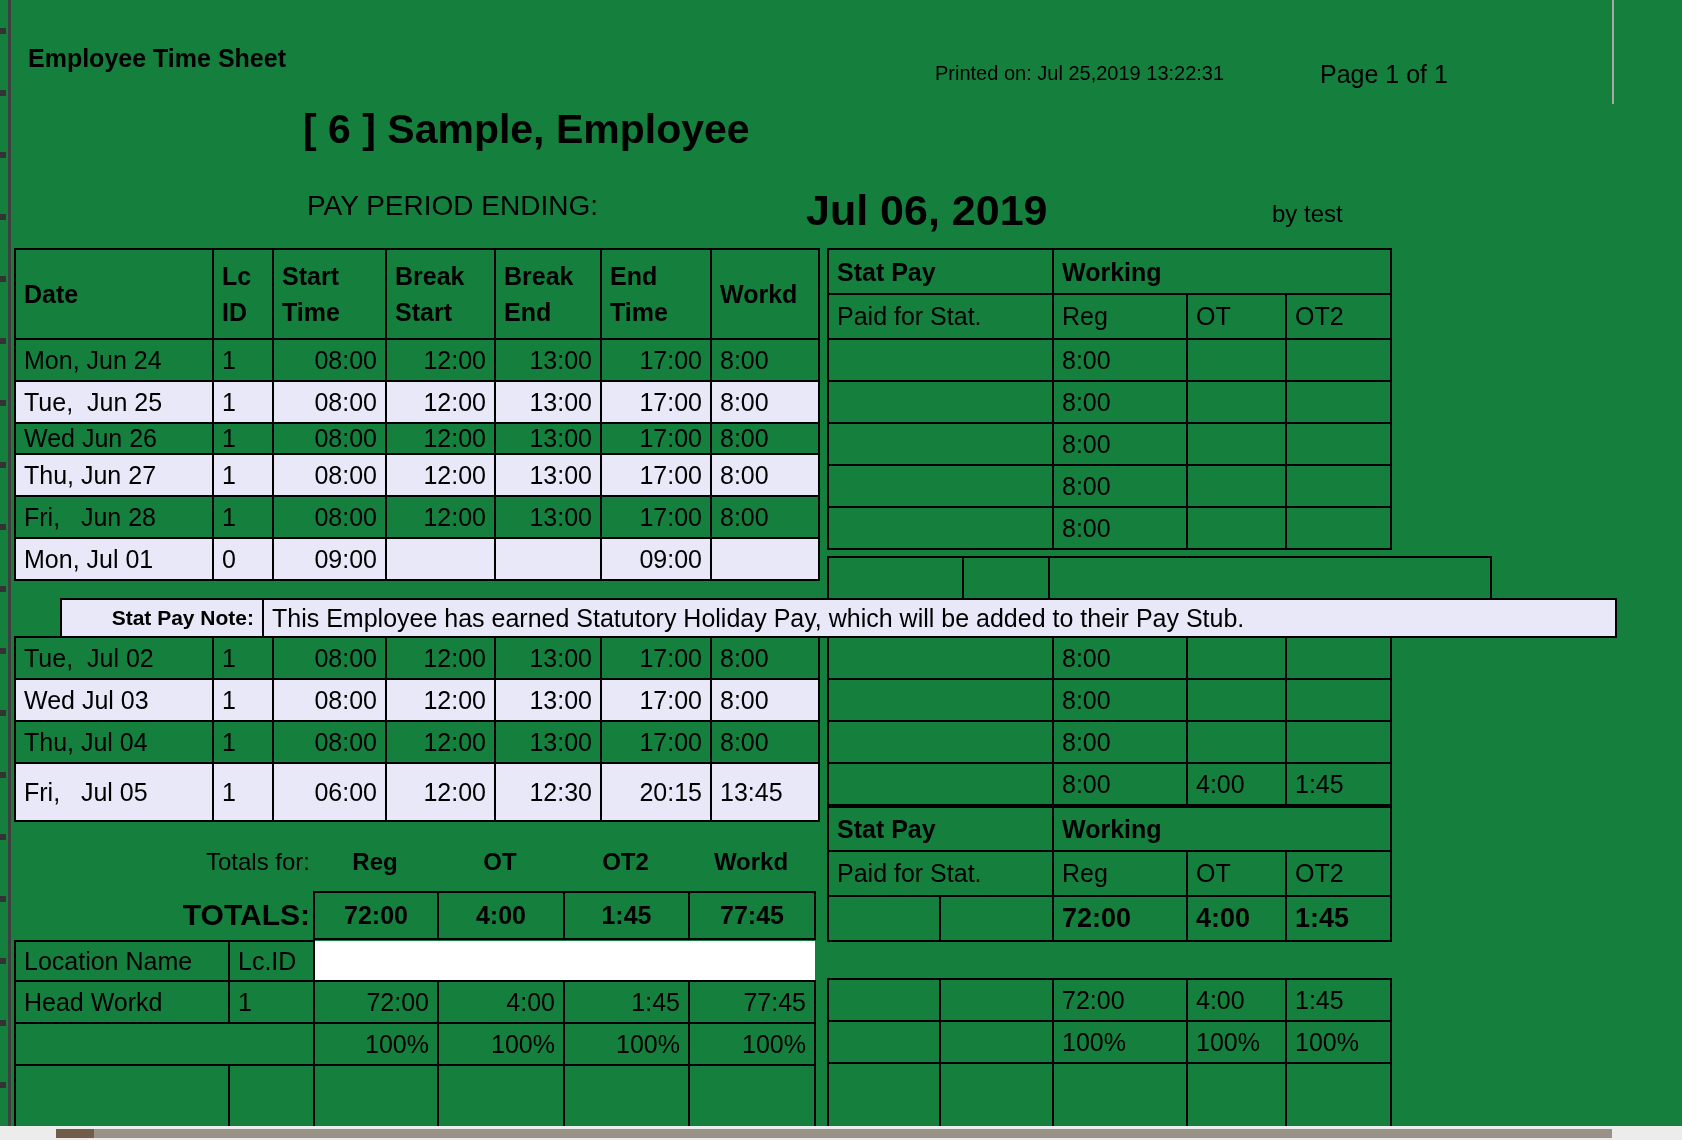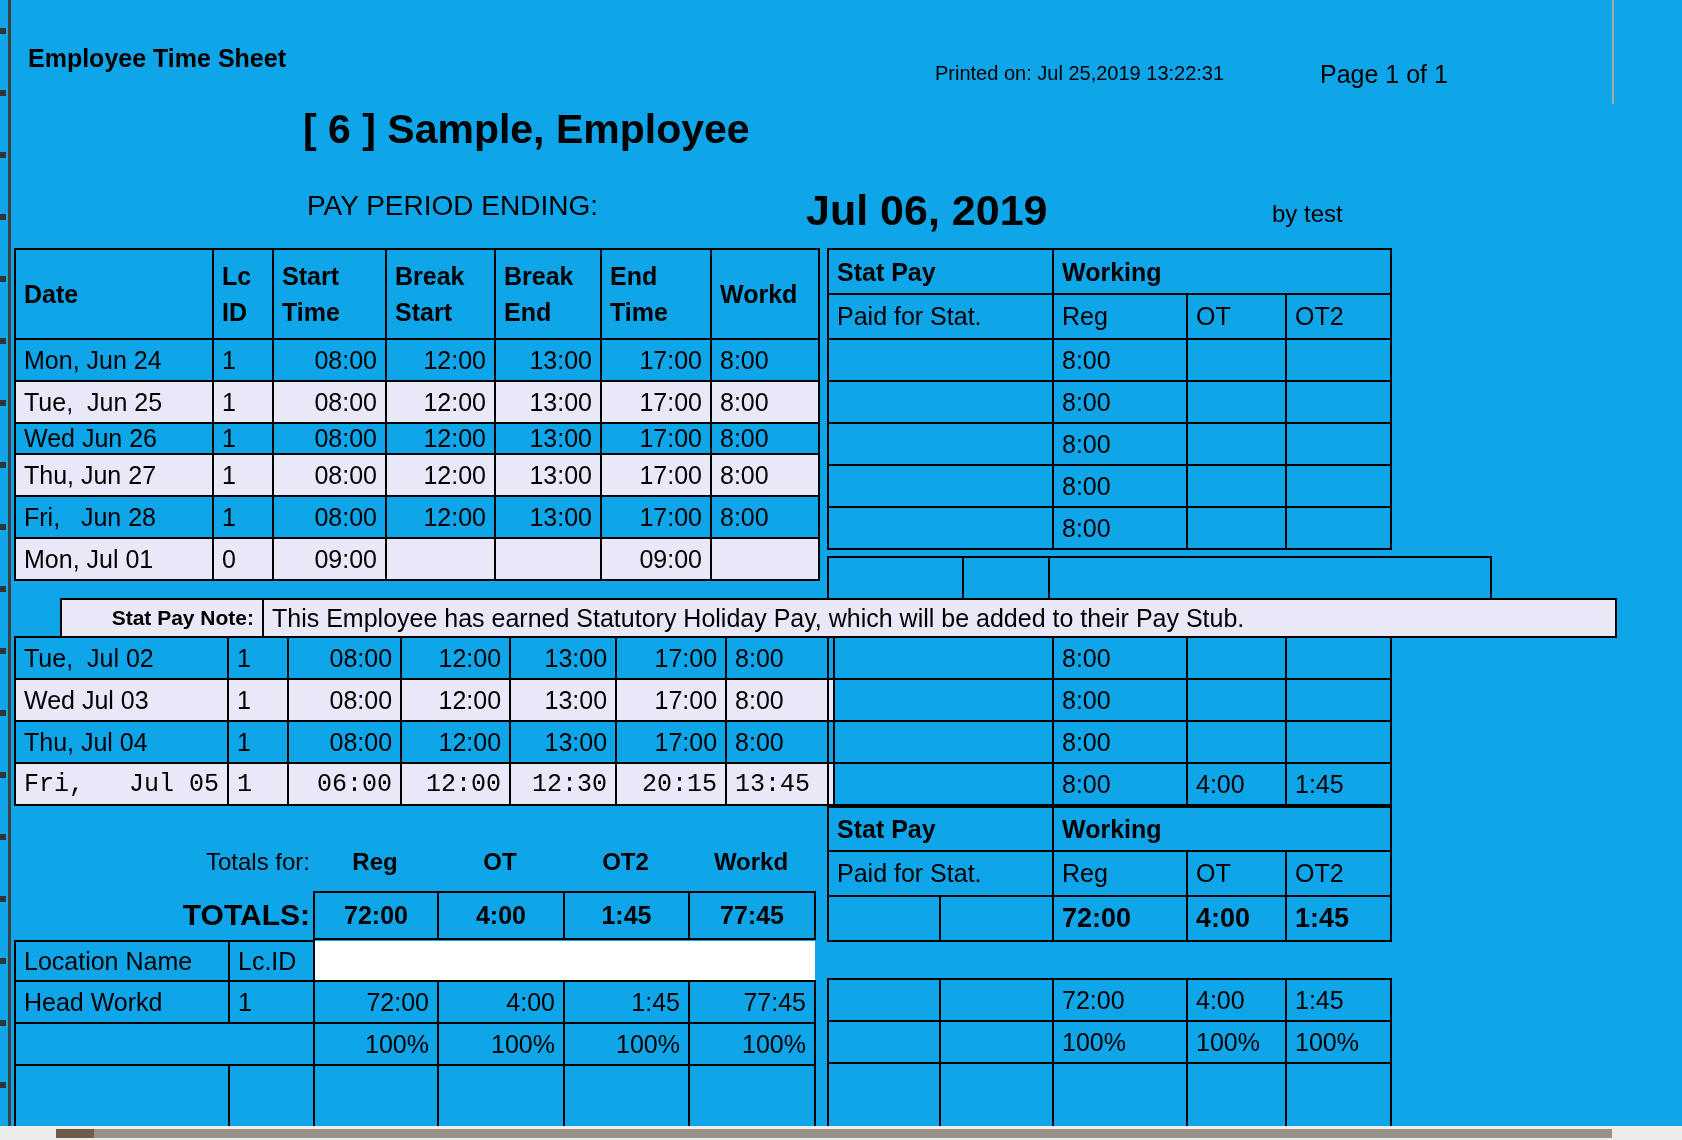--- a/index.html
+++ b/index.html
@@ -1,16 +1,16 @@
 <!DOCTYPE html>
 <html><head>
 <meta charset="utf-8">
 <style>
   html,body{margin:0;padding:0;background:#fff;}
-  #page{position:relative;width:1682px;height:1140px;background:#0ea5e9;overflow:hidden;
+  #page{position:relative;width:1682px;height:1140px;background:#15803d;overflow:hidden;
         font-family:"Liberation Sans","DejaVu Sans",sans-serif;color:#000;}
   .abs{position:absolute;}
   table.grid{border-collapse:collapse;table-layout:fixed;}
   table.grid td{border:2px solid #000;font-size:25px;padding:0 8px;white-space:pre;
                 overflow:hidden;vertical-align:middle;color:#000;}
   .hdr td{font-size:24px;font-weight:bold;line-height:36px;}
   .h2{font-size:27px;font-weight:normal;}
   .b{font-weight:bold;}
   .c{text-align:right;}
   .shaded{background:#e8e8f8;}
@@ -232,21 +232,21 @@
     </tr>
     <tr style="height:42px;">
       <td>Thu, Jul 04</td>
       <td>1</td>
       <td class="c">08:00</td>
       <td class="c">12:00</td>
       <td class="c">13:00</td>
       <td class="c">17:00</td>
       <td>8:00</td>
     </tr>
-    <tr style="height:42px;font-family:Liberation Mono, monospace;">
+    <tr style="height:58px;">
       <td class="shaded">Fri,   Jul 05</td>
       <td class="shaded">1</td>
       <td class="shaded c">06:00</td>
       <td class="shaded c">12:00</td>
       <td class="shaded c">12:30</td>
       <td class="shaded c">20:15</td>
       <td class="shaded">13:45</td>
     </tr>
   </tbody>
     </table>

